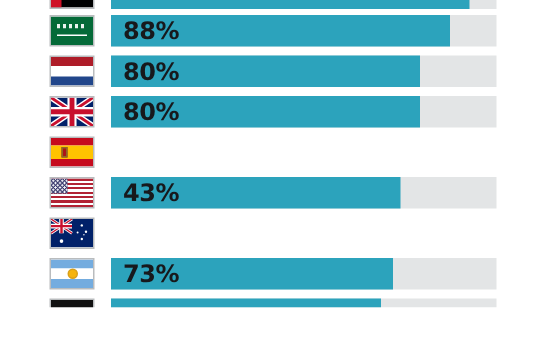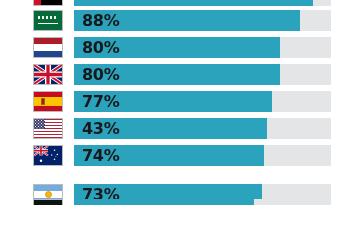--- a/index.html
+++ b/index.html
@@ -210,24 +210,20 @@
   </div>
 
   <div class="row" style="top:91px">
     <div class="flag">
       <div class="fl">
         <div class="band es-r1"></div>
         <div class="band es-y"></div>
         <div class="band es-r2"></div>
         <div class="es-crest"></div>
       </div>
-    </div>
-    <div class="track">
-      <div class="bar" style="width:77%"></div>
-      <div class="value">77%</div>
     </div>
   </div>
 
   <div class="row" style="top:118px">
     <div class="flag">
       <div class="fl">
         <div class="us-stripes"></div>
         <div class="us-canton">
             <div class="us-stars"></div>
           </div>
@@ -250,27 +246,23 @@
           <path d="M30,0 V40 M0,20 H60" stroke="#c8102e" stroke-width="7"></path>
         </g>
         <circle cx="15" cy="31" r="2.6" fill="#ffffff"></circle>
         <circle cx="44" cy="9" r="1.7" fill="#ffffff"></circle>
         <circle cx="50" cy="18" r="1.7" fill="#ffffff"></circle>
         <circle cx="44" cy="28" r="1.7" fill="#ffffff"></circle>
         <circle cx="38" cy="19" r="1.4" fill="#ffffff"></circle>
         <circle cx="47" cy="22" r="1.0" fill="#ffffff"></circle>
       </svg>
     </div>
-    <div class="track">
-      <div class="bar" style="width:74%"></div>
-      <div class="value">74%</div>
-    </div>
-  </div>
-
-  <div class="row" style="top:184px">
+  </div>
+
+  <div class="row" style="top:172px">
     <div class="flag">
       <div class="fl">
         <div class="band ar-b1"></div>
         <div class="band ar-w"></div>
         <div class="band ar-b2"></div>
         <div class="ar-sun"></div>
       </div>
     </div>
     <div class="track">
       <div class="bar" style="width:73%"></div>

